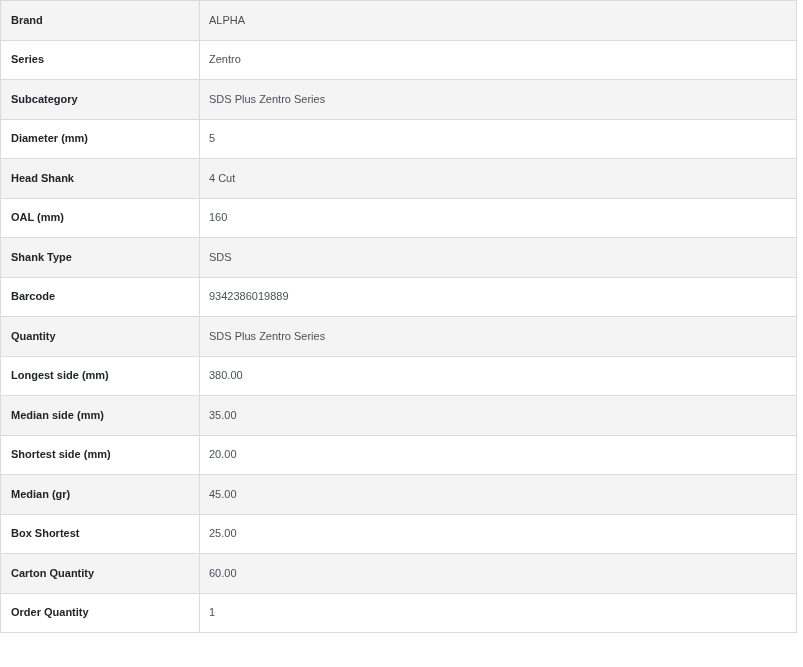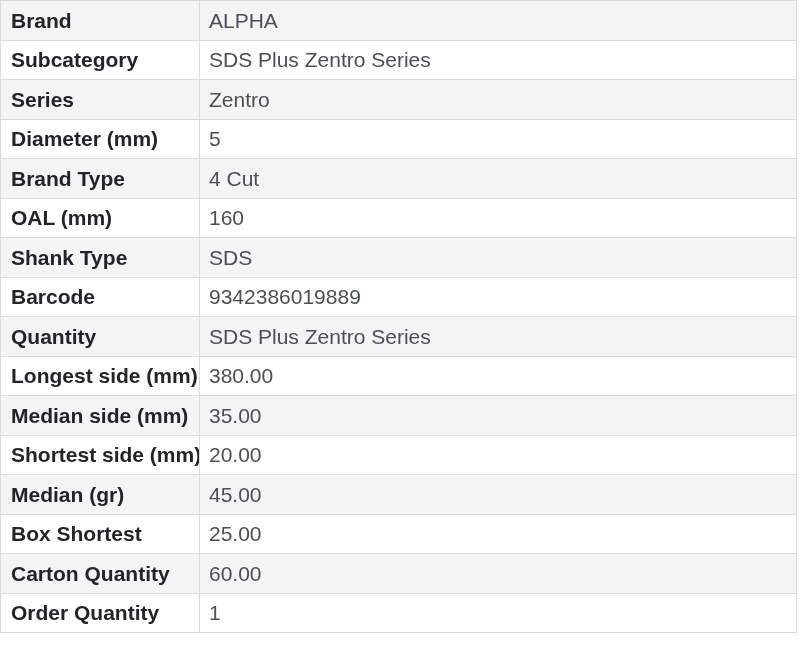--- a/index.html
+++ b/index.html
@@ -18,21 +18,21 @@
   table.spec-table{
     width:797px;
     border-collapse:collapse;
     table-layout:fixed;
     background:var(--bg);
   }
   table.spec-table tr{height:39.5px;}
   table.spec-table tr:nth-child(odd){background:var(--stripe);}
   table.spec-table td{
     border:1px solid var(--border);
-    font-size:21px;
+    font-size:11px;
     line-height:21px;
     vertical-align:middle;
     white-space:nowrap;
     overflow:hidden;
   }
   td.spec-label{
     width:199px;
     padding:8px 8px 8px 10px;
     font-weight:700;
     color:var(--label);
@@ -46,33 +46,33 @@
 </head>
 <body>
 
 <table class="spec-table">
   <tbody id="spec-body">
       <tr>
         <td class="spec-label">Brand</td>
         <td class="spec-value">ALPHA</td>
       </tr>
       <tr>
+        <td class="spec-label">Series</td>
+        <td class="spec-value">Zentro</td>
+      </tr>
+      <tr>
         <td class="spec-label">Subcategory</td>
         <td class="spec-value">SDS Plus Zentro Series</td>
-      </tr>
-      <tr>
-        <td class="spec-label">Series</td>
-        <td class="spec-value">Zentro</td>
       </tr>
       <tr>
         <td class="spec-label">Diameter (mm)</td>
         <td class="spec-value">5</td>
       </tr>
       <tr>
-        <td class="spec-label">Brand Type</td>
+        <td class="spec-label">Head Shank</td>
         <td class="spec-value">4 Cut</td>
       </tr>
       <tr>
         <td class="spec-label">OAL (mm)</td>
         <td class="spec-value">160</td>
       </tr>
       <tr>
         <td class="spec-label">Shank Type</td>
         <td class="spec-value">SDS</td>
       </tr>

